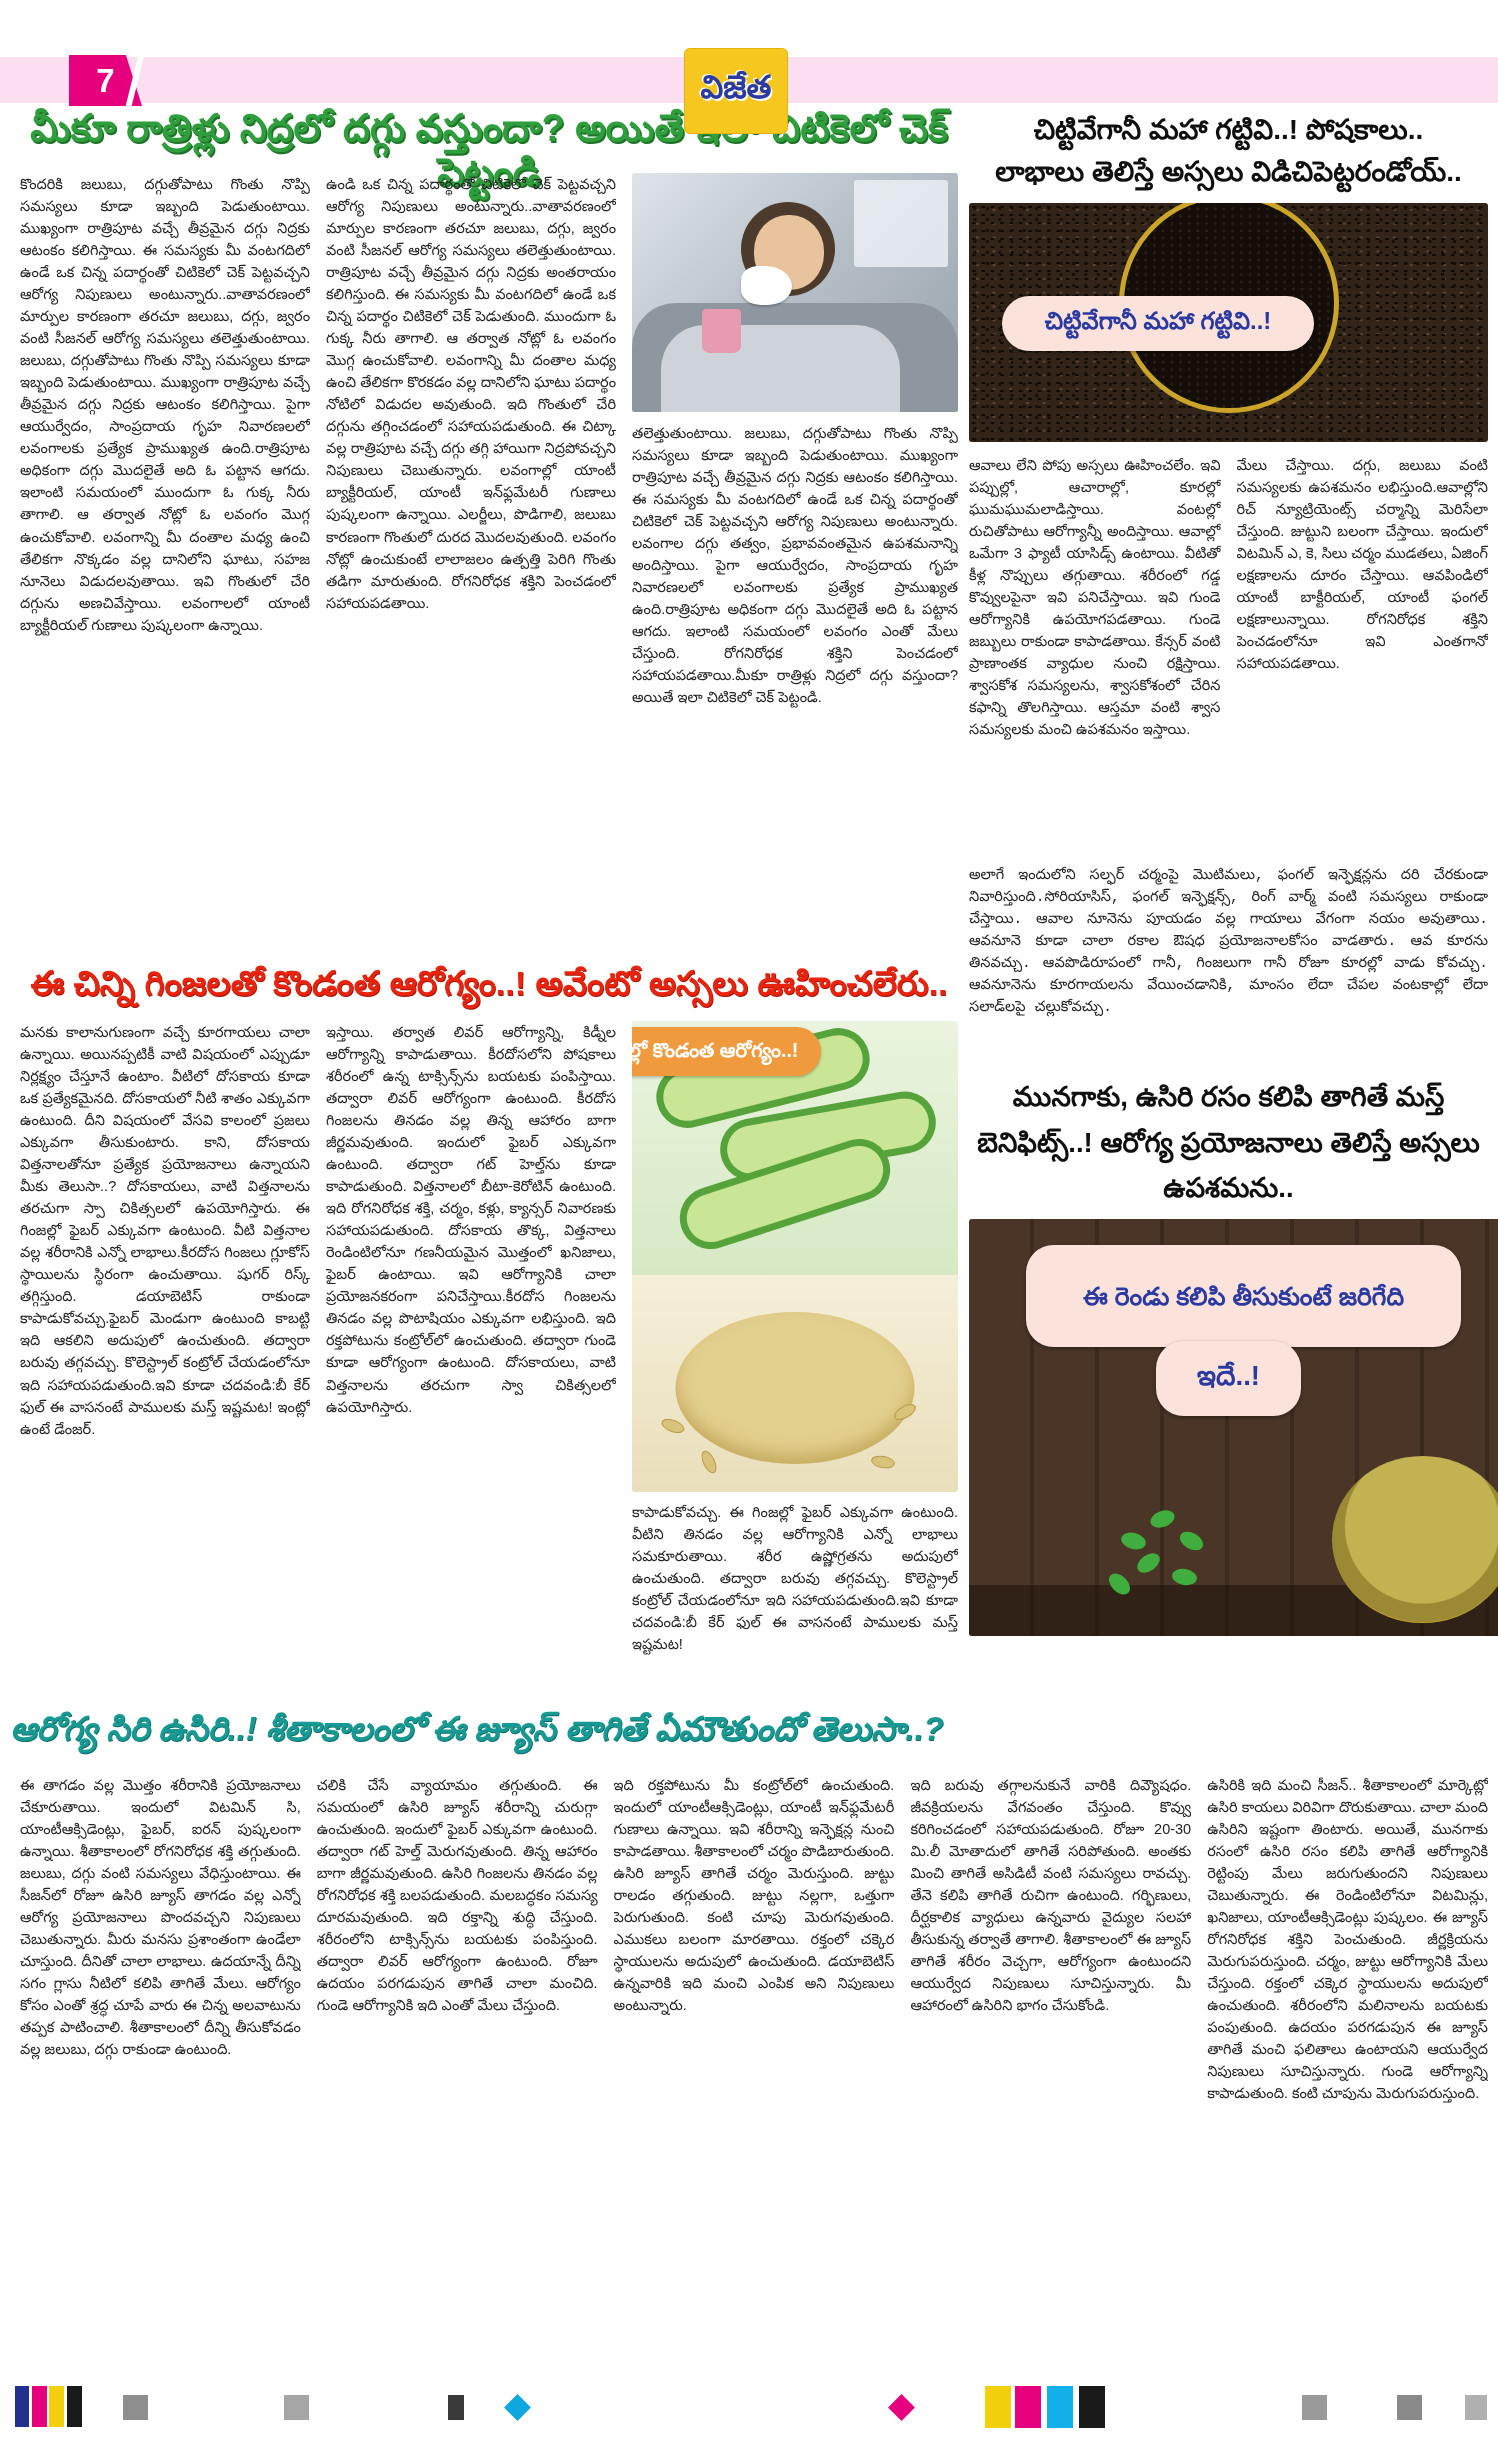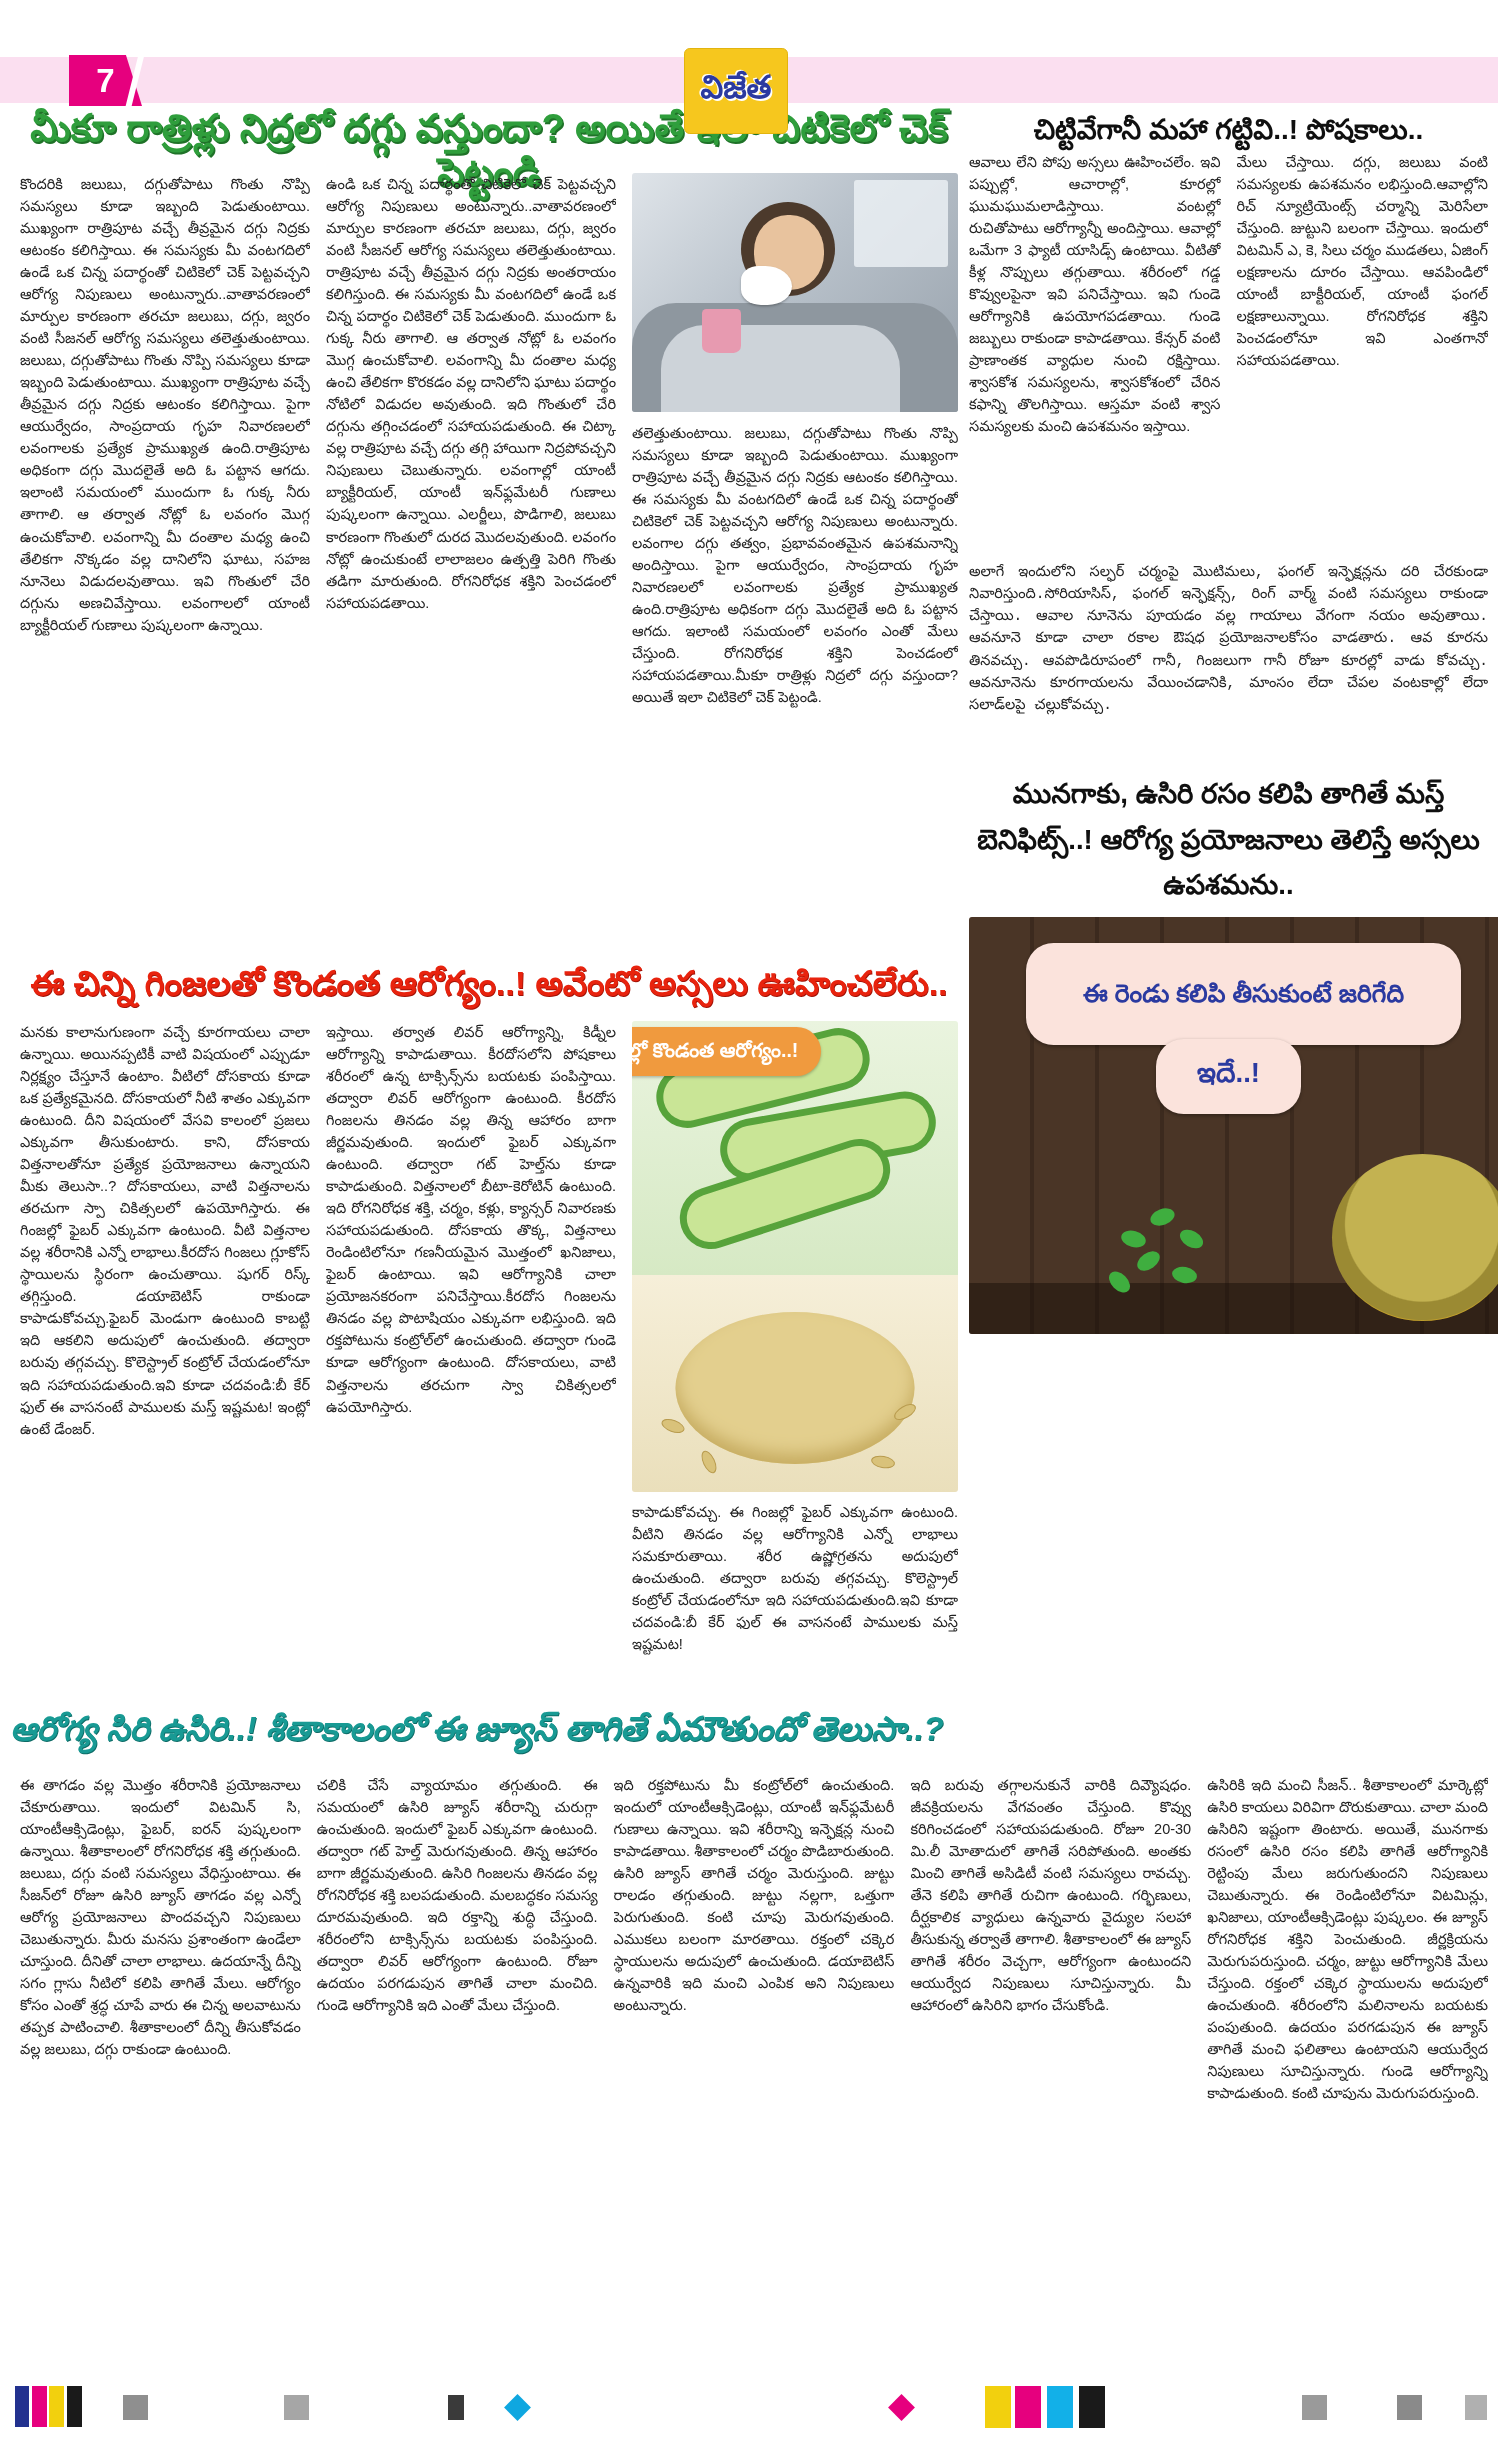--- a/index.html
+++ b/index.html
@@ -150,20 +150,25 @@
           <div class="seed" style="left:239px;top:181px;transform:rotate(10deg);"></div>
         </div>
         <div class="label-orange">ఈ చిన్ని గింజల్లో కొండంత ఆరోగ్యం..!</div>
       </div>
       <span>కాపాడుకోవచ్చు. ఈ గింజల్లో ఫైబర్ ఎక్కువగా ఉంటుంది. వీటిని తినడం వల్ల ఆరోగ్యానికి ఎన్నో లాభాలు సమకూరుతాయి. శరీర ఉష్ణోగ్రతను అదుపులో ఉంచుతుంది. తద్వారా బరువు తగ్గవచ్చు. కొలెస్ట్రాల్ కంట్రోల్ చేయడంలోనూ ఇది సహాయపడుతుంది.ఇవి కూడా చదవండి:బీ కేర్ ఫుల్ ఈ వాసనంటే పాములకు మస్త్ ఇష్టమట!</span>
     </div>
   </div>
 
   <div class="rail">
     <div class="hl-black rail-hl1">చిట్టివేగానీ మహా గట్టివి..! పోషకాలు..</div>
+    <div class="hl-black rail-hl1">లాభాలు తెలిస్తే అస్సలు విడిచిపెట్టరండోయ్..</div>
+    <div class="photo-seeds">
+      <div class="bowl"></div>
+      <div class="label-pink seeds-label">చిట్టివేగానీ మహా గట్టివి..!</div>
+    </div>
     <div class="rail-cols">
       <div class="col">ఆవాలు లేని పోపు అస్సలు ఊహించలేం. ఇవి పప్పుల్లో, ఆచారాల్లో, కూరల్లో ఘుమఘుమలాడిస్తాయి. వంటల్లో రుచితోపాటు ఆరోగ్యాన్నీ అందిస్తాయి. ఆవాల్లో ఒమేగా 3 ఫ్యాటీ యాసిడ్స్ ఉంటాయి. వీటితో కీళ్ల నొప్పులు తగ్గుతాయి. శరీరంలో గడ్డ కొవ్వులపైనా ఇవి పనిచేస్తాయి. ఇవి గుండె ఆరోగ్యానికి ఉపయోగపడతాయి. గుండె జబ్బులు రాకుండా కాపాడతాయి. కేన్సర్ వంటి ప్రాణాంతక వ్యాధుల నుంచి రక్షిస్తాయి. శ్వాసకోశ సమస్యలను, శ్వాసకోశంలో చేరిన కఫాన్ని తొలగిస్తాయి. ఆస్తమా వంటి శ్వాస సమస్యలకు మంచి ఉపశమనం ఇస్తాయి.</div>
       <div class="col">మేలు చేస్తాయి. దగ్గు, జలుబు వంటి సమస్యలకు ఉపశమనం లభిస్తుంది.ఆవాల్లోని రిచ్ న్యూట్రియెంట్స్ చర్మాన్ని మెరిసేలా చేస్తుంది. జుట్టుని బలంగా చేస్తాయి. ఇందులో విటమిన్ ఎ, కె, సిలు చర్మం ముడతలు, ఏజింగ్ లక్షణాలను దూరం చేస్తాయి. ఆవపిండిలో యాంటీ బాక్టీరియల్, యాంటీ ఫంగల్ లక్షణాలున్నాయి. రోగనిరోధక శక్తిని పెంచడంలోనూ ఇవి ఎంతగానో సహాయపడతాయి.</div>
     </div>
     <div class="rail-full">అలాగే ఇందులోని సల్ఫర్ చర్మంపై మొటిమలు, ఫంగల్ ఇన్ఫెక్షన్లను దరి చేరకుండా నివారిస్తుంది.సోరియాసిస్, ఫంగల్ ఇన్ఫెక్షన్స్, రింగ్ వార్మ్ వంటి సమస్యలు రాకుండా చేస్తాయి. ఆవాల నూనెను పూయడం వల్ల గాయాలు వేగంగా నయం అవుతాయి. ఆవనూనె కూడా చాలా రకాల ఔషధ ప్రయోజనాలకోసం వాడతారు. ఆవ కూరను తినవచ్చు. ఆవపొడిరూపంలో గానీ, గింజలుగా గానీ రోజూ కూరల్లో వాడు కోవచ్చు. ఆవనూనెను కూరగాయలను వేయించడానికి, మాంసం లేదా చేపల వంటకాల్లో లేదా సలాడ్‌లపై చల్లుకోవచ్చు.</div>
 
     <div class="hl-black rail-hl2">
       <div>మునగాకు, ఉసిరి రసం కలిపి తాగితే మస్త్</div>
       <div>బెనిఫిట్స్..! ఆరోగ్య ప్రయోజనాలు తెలిస్తే అస్సలు ఉపశమను..</div>
     </div>

